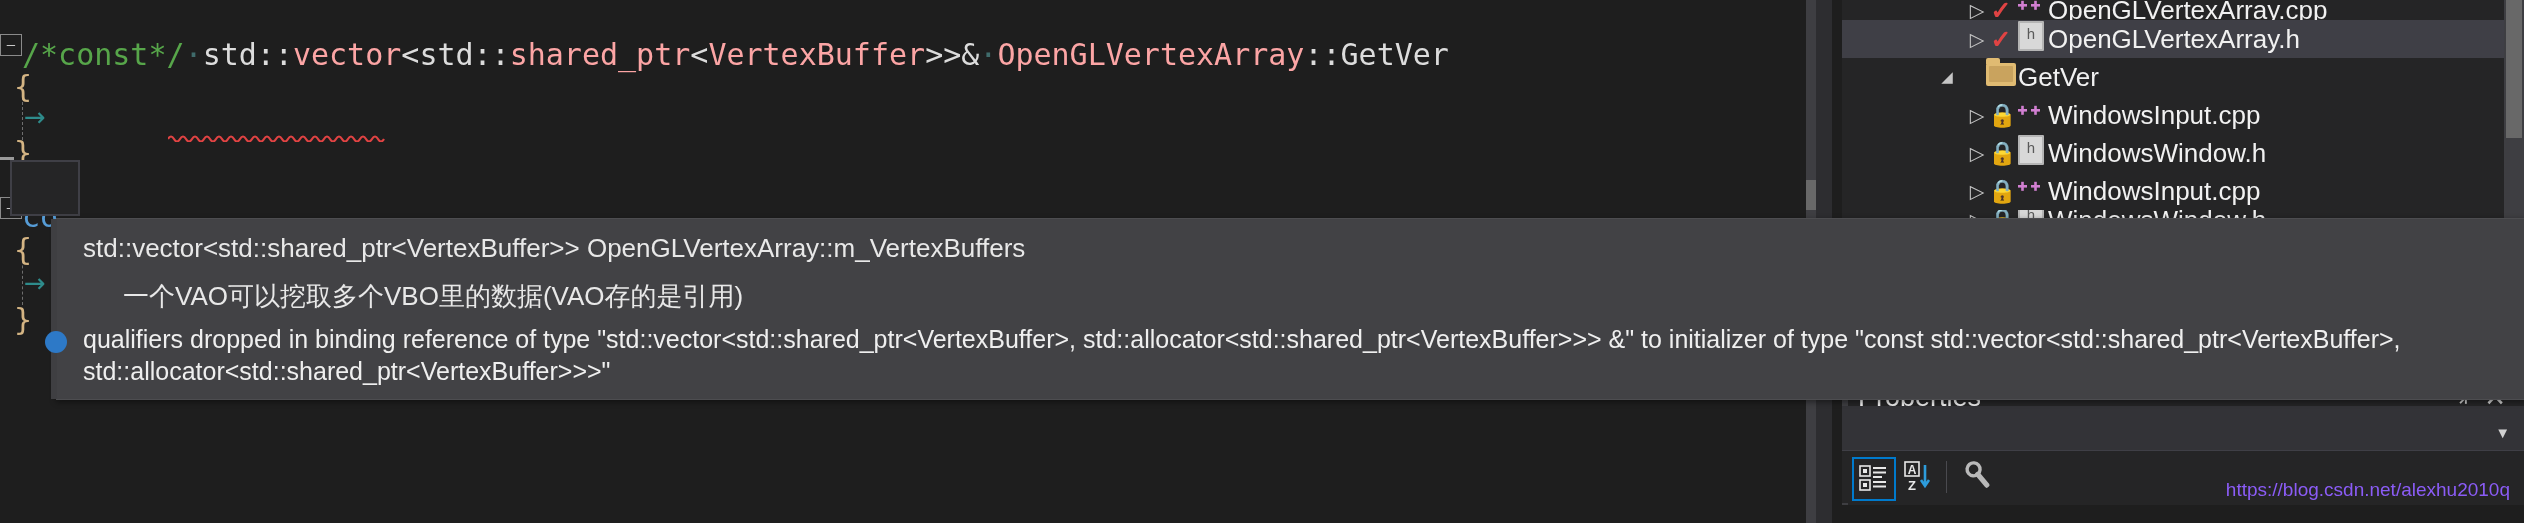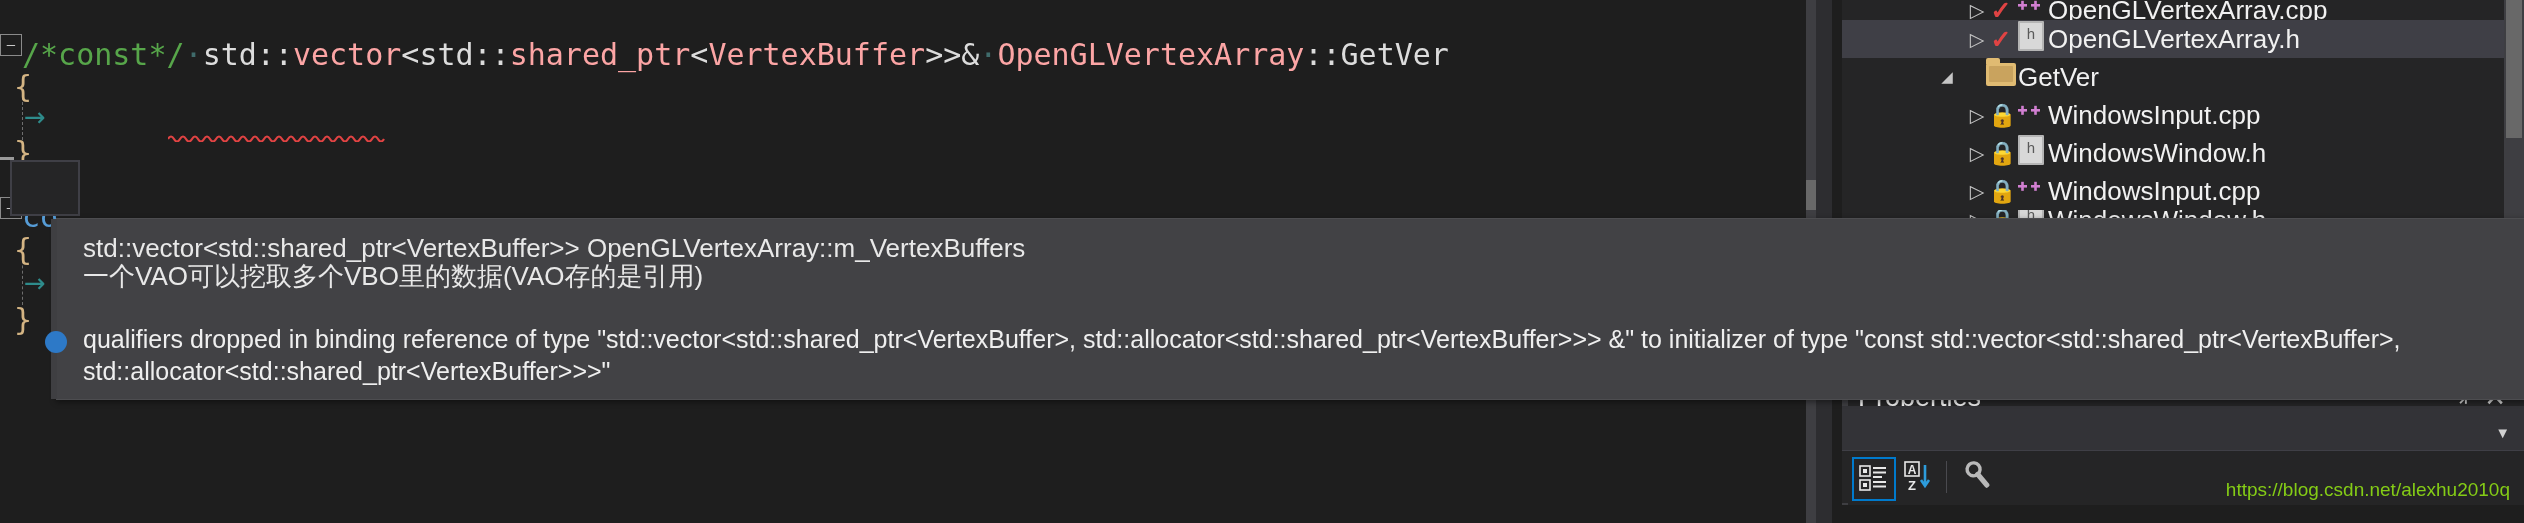--- a/index.html
+++ b/index.html
@@ -115,21 +115,21 @@
     position:absolute;left:0;top:62px;width:682px;height:52px;background:#252526;
     border-top:1px solid #3f3f46;
   }
   .tb-btn{
     position:absolute;top:6px;width:40px;height:40px;
   }
   .tb-btn.active{border:2px solid #007acc;}
   .ico-cat{position:absolute;left:5px;top:5px;width:28px;height:28px;}
   .tb-sep{position:absolute;top:10px;width:1px;height:32px;background:#4a4a4f;}
   .watermark{
-    position:absolute;right:14px;bottom:22px;color:#84cc16;font-size:19px;
+    position:absolute;right:14px;bottom:22px;color:#8b5cf6;font-size:19px;
     font-family:"Liberation Sans",sans-serif;
   }
   .props-bottom{
     position:absolute;left:0;bottom:0;width:682px;height:18px;background:#1e1e1e;
   }
   .props-leftedge{
     position:absolute;left:0;top:0;width:6px;height:135px;background:#3e3e42;
   }
 
   
@@ -358,19 +358,19 @@
 
     <div class="watermark">https://blog.csdn.net/alexhu2010q</div>
     <div class="props-bottom"></div>
   </div>
 
   <div class="tooltip">
     <div class="tt-accent"></div>
     <div class="tt-errdot"></div>
 
     <div class="tt-line" style="top:14px;">std::vector&lt;std::shared_ptr&lt;VertexBuffer&gt;&gt; OpenGLVertexArray::m_VertexBuffers</div>
-    <div class="tt-line cn" style="top:40px;">一个VAO可以挖取多个VBO里的数据(VAO存的是引用)</div>
+    <div class="tt-line cn" style="top:60px;margin-left:40px;">一个VAO可以挖取多个VBO里的数据(VAO存的是引用)</div>
 
     <div class="tt-err" style="top:138px;">std::allocator&lt;std::shared_ptr&lt;VertexBuffer&gt;&gt;&gt;"</div>
     <div class="tt-err" style="top:106px;">qualifiers dropped in binding reference of type "std::vector&lt;std::shared_ptr&lt;VertexBuffer&gt;, std::allocator&lt;std::shared_ptr&lt;VertexBuffer&gt;&gt;&gt; &amp;" to initializer of type "const std::vector&lt;std::shared_ptr&lt;VertexBuffer&gt;,</div>
   </div>
 
 </div>
 
 </body></html>

